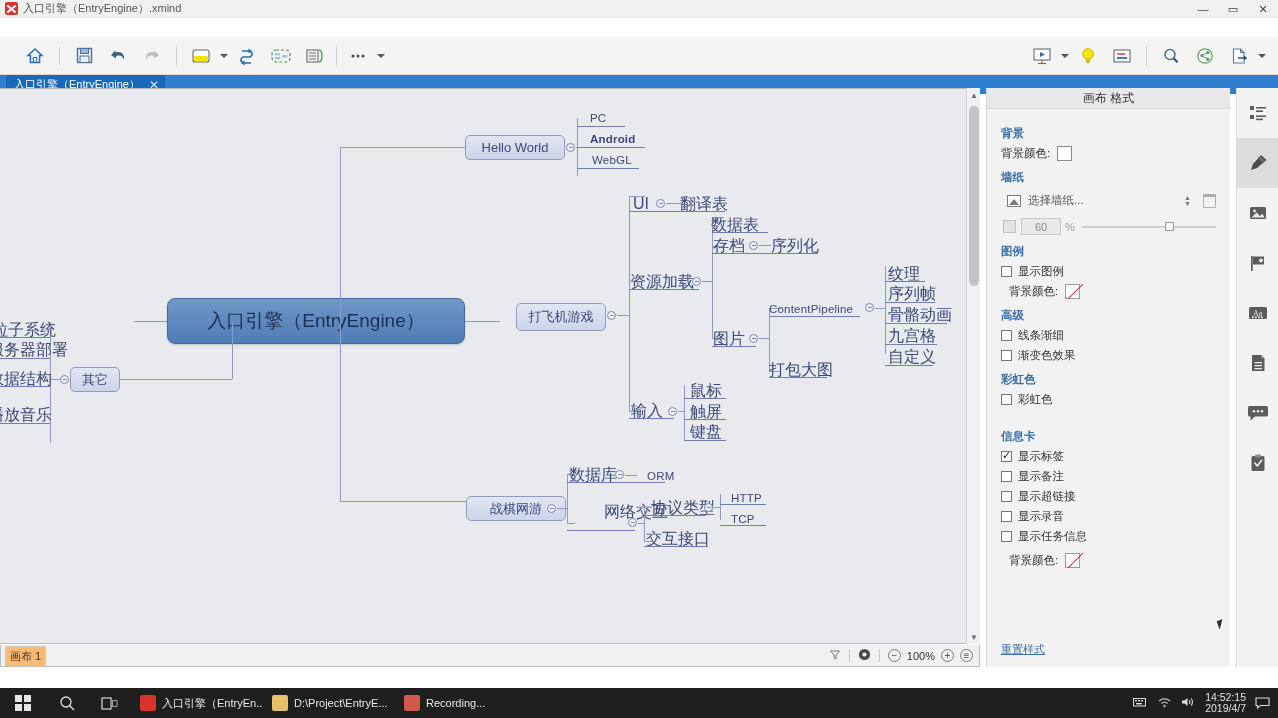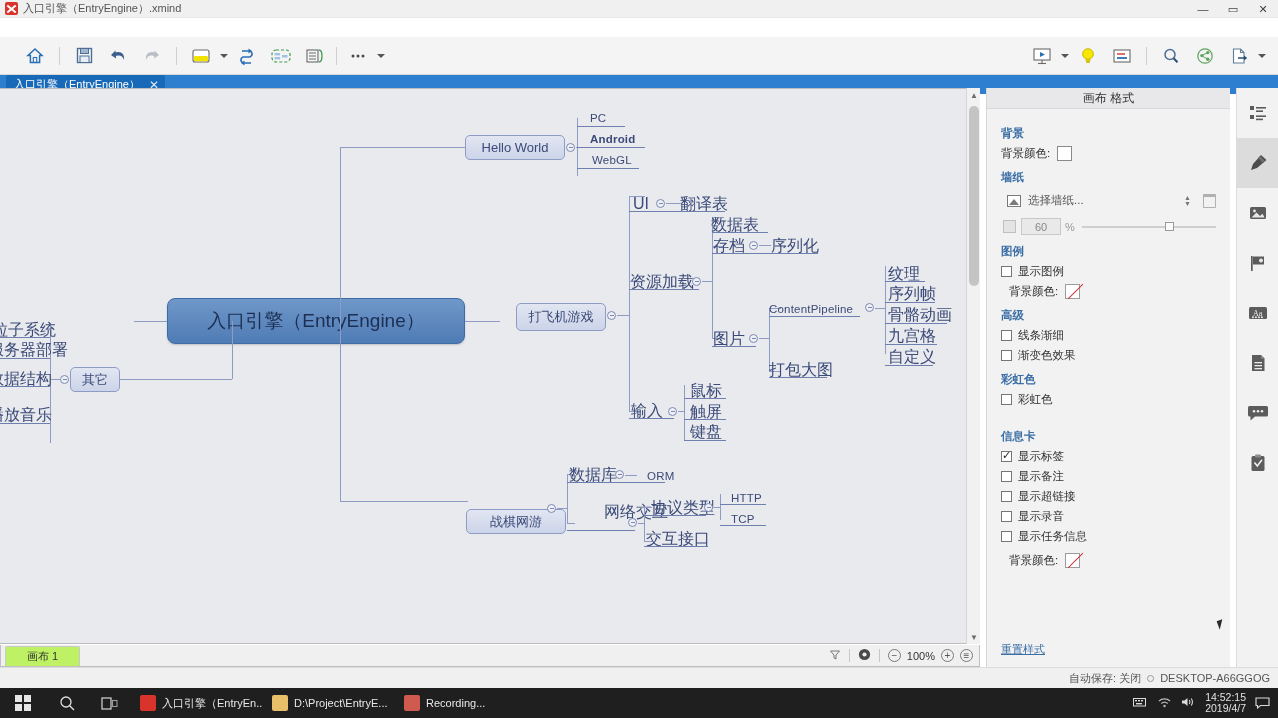--- a/index.html
+++ b/index.html
@@ -140,22 +140,22 @@
     font-size: 8px; color: #6b6b6b;
   }
 
   
   .statusbar {
     position: absolute; top: 645px; left: 0; width: 980px; height: 22px;
     background: #f0f0f0; border: 1px solid #bfbfbf; border-top: none;
     display: flex; align-items: center;
   }
   .sheet-tab {
-    margin-left: 4px; padding: 2px 21px; font-size: 11px; color: #333;
-    background: #bef264; border: 1px solid #c9c9c9; border-bottom: none;
+    margin-left: 4px; padding: 2px 4px; font-size: 11px; color: #333;
+    background: #fdba74; border: 1px solid #c9c9c9; border-bottom: none;
     border-top-left-radius: 2px; border-top-right-radius: 2px;
   }
   .status-right {
     position: absolute; right: 6px; display: flex; align-items: center; gap: 8px;
   }
   .zoom-ctl { display: flex; align-items: center; gap: 6px; font-size: 11px; color: #333; }
   .circ-btn {
     width: 13px; height: 13px; border-radius: 50%; border: 1px solid #7a7a7a;
     display: flex; align-items: center; justify-content: center;
     font-size: 10px; color: #555; line-height: 1;
@@ -526,21 +526,21 @@
       <div class="collapse" style="left:668px;top:318px;"></div>
       <div class="ln h" style="left:678px;top:322px;width:6px;"></div>
       <div class="ln v" style="left:684px;top:296px;height:55px;"></div>
       <div class="leaf" style="left:690px;top:295px;">鼠标</div>
       <div class="ubar" style="left:684px;top:309px;width:42px;"></div>
       <div class="leaf" style="left:690px;top:316px;">触屏</div>
       <div class="ubar" style="left:684px;top:330px;width:42px;"></div>
       <div class="leaf" style="left:690px;top:336px;">键盘</div>
       <div class="ubar" style="left:684px;top:351px;width:42px;"></div>
 
-      <div class="node" style="left:466px;top:407px;width:100px;height:25px;margin-top:13px;">战棋网游</div>
+      <div class="node" style="left:466px;top:407px;width:100px;height:25px;">战棋网游</div>
       <div class="collapse" style="left:547px;top:415px;"></div>
       <div class="ln h" style="left:557px;top:419px;width:10px;"></div>
       <div class="ln v" style="left:567px;top:385px;height:49px;"></div>
 
       <div class="ln h" style="left:567px;top:385px;width:8px;"></div>
       <div class="leaf" style="left:569px;top:379px;font-family:Liberation Serif, serif;">数据库</div>
       <div class="collapse" style="left:615px;top:381px;"></div>
       <div class="ln h" style="left:625px;top:386px;width:12px;"></div>
       <div class="leaf en" style="left:639px;top:380px;margin-left:8px;">ORM</div>
       <div class="ubar" style="left:567px;top:393px;width:98px;"></div>
@@ -761,25 +761,20 @@
     </div>
     <div class="rail-btn">
       <svg width="20" height="20" viewBox="0 0 20 20">
         <rect x="3.5" y="3" width="13" height="15" rx="1.5" fill="#5c5c5c"></rect>
         <rect x="7" y="1.5" width="6" height="3" rx="1" fill="#8d8d8d"></rect>
         <path d="M6.5 9.5 L9.3 13 L14 6.8" fill="none" stroke="#f0f0f0" stroke-width="1.6"></path>
       </svg>
     </div>
   </div>
 
-  <div class="appstatus">
-    <span>自动保存: 关闭</span>
-    <span class="dot-o"></span>
-    <span>DESKTOP-A66GGOG</span>
-  </div>
 
   <div class="cursor"></div>
 
   <div class="taskbar">
     <div class="tb-start">
       <span class="win-grid">
           <i></i>
           <i></i>
           <i></i>
           <i></i>

